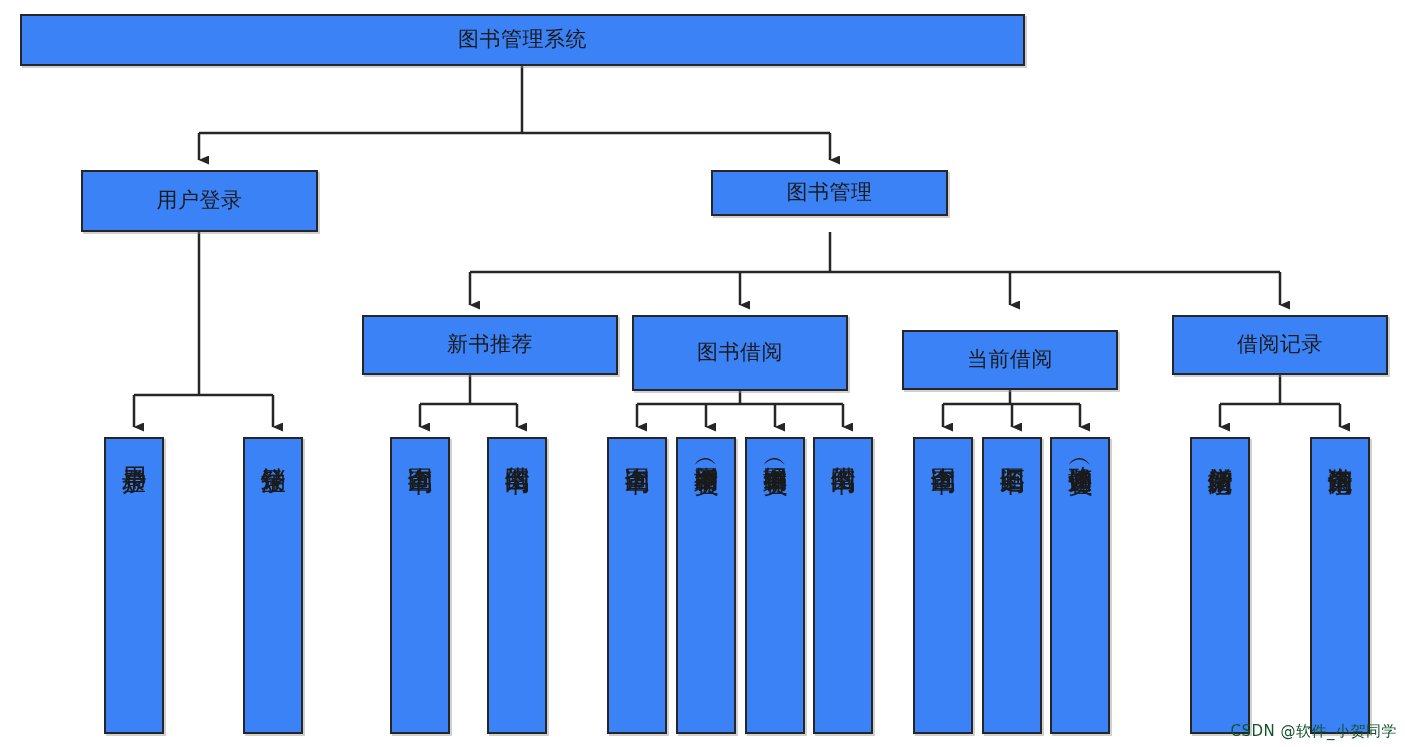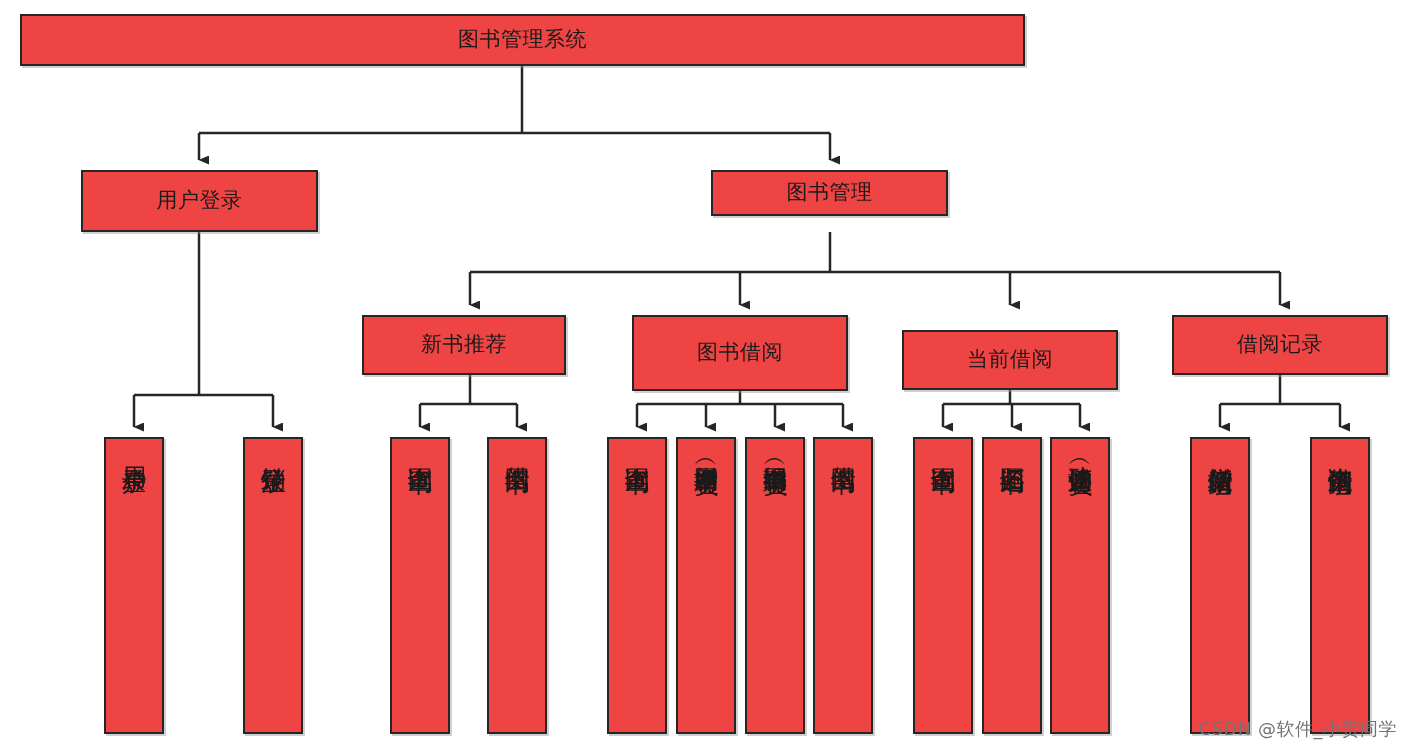--- a/index.html
+++ b/index.html
@@ -21,21 +21,21 @@
     position: absolute;
     left: 0;
     top: 0;
     width: 1405px;
     height: 747px;
   }
   .node {
     position: absolute;
     box-sizing: border-box;
     border: 2px solid #262626;
-    background: #ef4444;
+    background: #3b82f6;
     display: flex;
     align-items: center;
     justify-content: center;
     color: #1a1a1a;
     text-align: center;
     box-shadow: 2px 2px 0 rgba(150,150,150,0.45);
   }
   .node-label {
     display: block;
     line-height: 1.12;
@@ -57,22 +57,22 @@
     letter-spacing: 1px;
     white-space: nowrap;
   }
   .node.vert.tall-text .node-label {
     font-size: 24px;
   }
   #watermark {
     position: absolute;
     right: 8px;
     bottom: 6px;
-    font-size: 18px;
-    color: #737373;
+    font-size: 15px;
+    color: #14532d;
     letter-spacing: 0.5px;
     white-space: nowrap;
     pointer-events: none;
     text-align: right;
   }
 </style>
 </head>
 <body>
 
 <div id="diagram-canvas">
@@ -131,21 +131,21 @@
     <span class="node-label">图书管理系统</span>
   </div>
 
   <div class="node horiz" style="left:81px; top:170px; width:237px; height:62px;">
     <span class="node-label">用户登录</span>
   </div>
   <div class="node horiz" style="left:711px; top:170px; width:237px; height:46px;">
     <span class="node-label">图书管理</span>
   </div>
 
-  <div class="node horiz" style="left:362px; top:315px; width:204px; height:60px;">
+  <div class="node horiz" style="left:362px; top:315px; width:256px; height:60px;">
     <span class="node-label">新书推荐</span>
   </div>
   <div class="node horiz" style="left:632px; top:315px; width:216px; height:76px;">
     <span class="node-label">图书借阅</span>
   </div>
   <div class="node horiz" style="left:902px; top:330px; width:216px; height:60px;">
     <span class="node-label">当前借阅</span>
   </div>
   <div class="node horiz" style="left:1172px; top:315px; width:216px; height:60px;">
     <span class="node-label">借阅记录</span>

